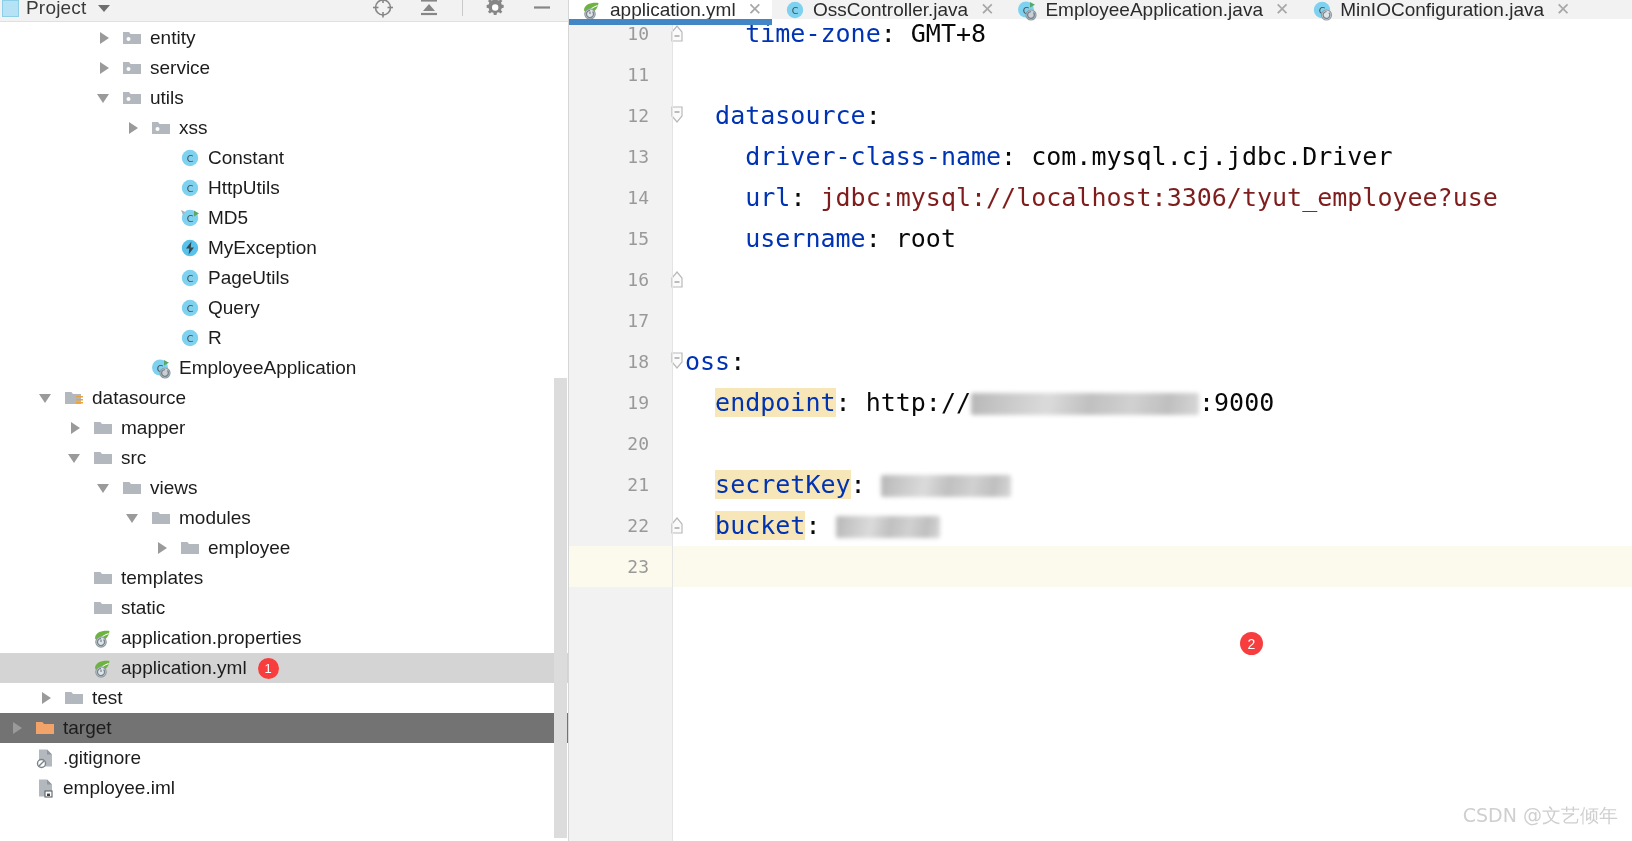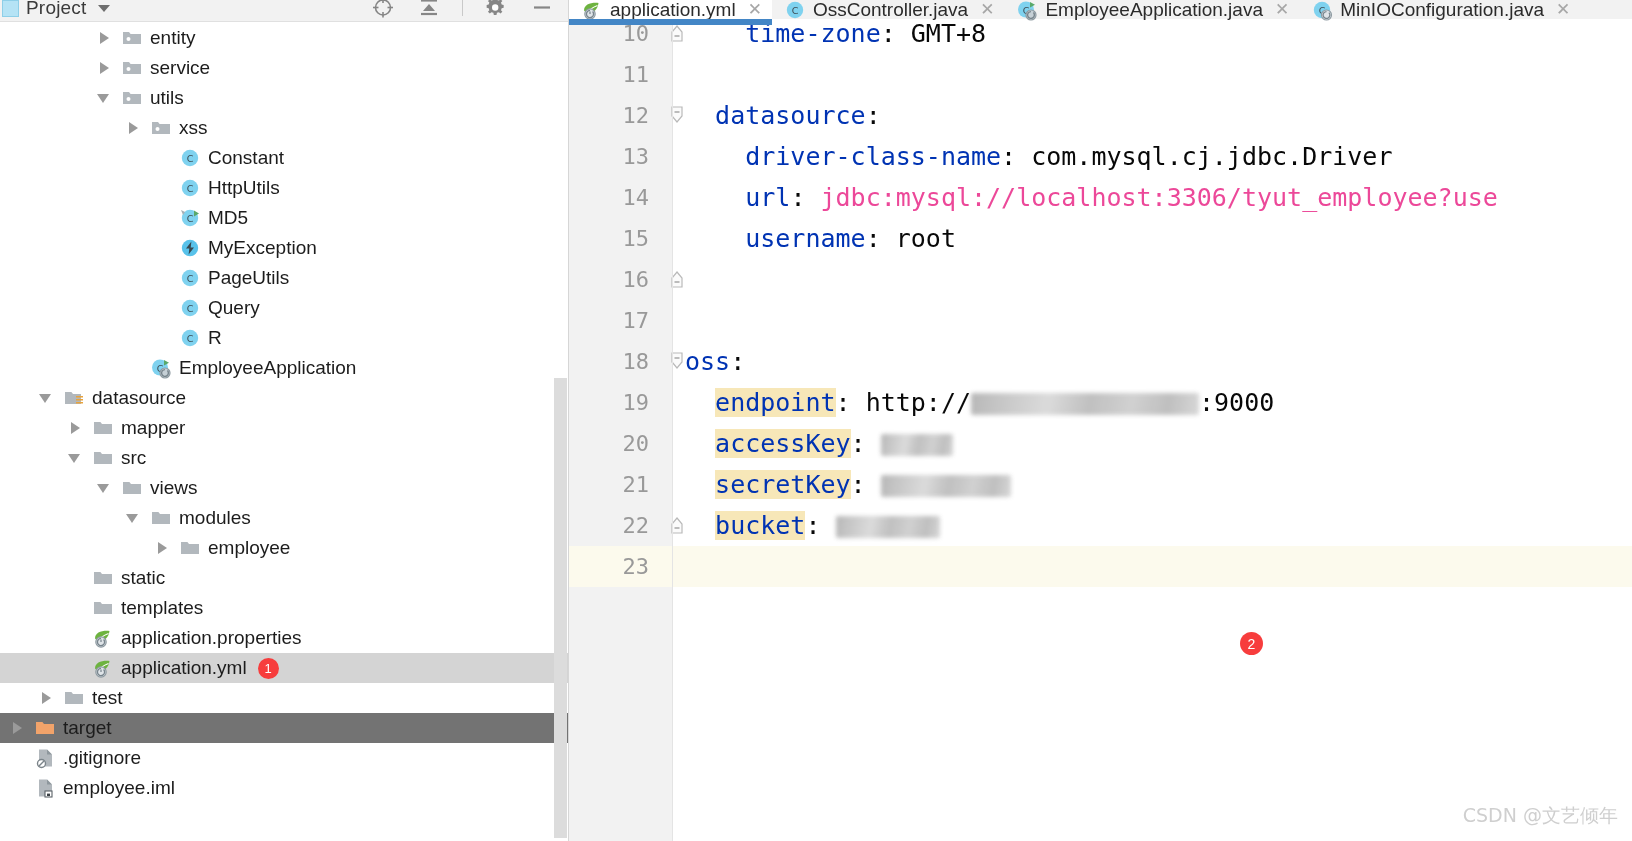--- a/index.html
+++ b/index.html
@@ -159,21 +159,21 @@
     background: #f2f2f2;
   }
   #gutter-border {
     position: absolute; left: 103px; top: 25px;
     width: 1px; height: 816px; background: #e4e4e4;
   }
   .lineno {
     position: absolute; right: 24px;
     width: 60px; text-align: right;
     font-family: "DejaVu Sans Mono", monospace;
-    font-size: 22px; color: #999999;
+    font-size: 18px; color: #999999;
     height: 41px; line-height: 41px;
   }
   .fold {
     position: absolute; left: 98px;
     width: 20px; height: 41px;
   }
   #code-layer {
     position: absolute; left: 104px; top: 25px;
     width: 959px; height: 816px;
   }
@@ -440,30 +440,30 @@
           </svg>
           <span class="lbl">employee</span>
         </div>
         <div class="tree-row">
           <div style="width: 68px; flex: 0 0 auto;"></div>
           <div class="arrow none"></div>
           <div style="width: 10px; flex: 0 0 auto;"></div>
           <svg class="ic" viewBox="0 0 22 22">
             <path d="M2 5 h6.4 l1.6 2 H20 v10 H2 Z" fill="#b2b8bd"></path>
           </svg>
+          <span class="lbl">templates</span>
+        </div>
+        <div class="tree-row">
+          <div style="width: 68px; flex: 0 0 auto;"></div>
+          <div class="arrow none"></div>
+          <div style="width: 10px; flex: 0 0 auto;"></div>
+          <svg class="ic" viewBox="0 0 22 22">
+            <path d="M2 5 h6.4 l1.6 2 H20 v10 H2 Z" fill="#b2b8bd"></path>
+          </svg>
           <span class="lbl">static</span>
-        </div>
-        <div class="tree-row">
-          <div style="width: 68px; flex: 0 0 auto;"></div>
-          <div class="arrow none"></div>
-          <div style="width: 10px; flex: 0 0 auto;"></div>
-          <svg class="ic" viewBox="0 0 22 22">
-            <path d="M2 5 h6.4 l1.6 2 H20 v10 H2 Z" fill="#b2b8bd"></path>
-          </svg>
-          <span class="lbl">templates</span>
         </div>
         <div class="tree-row">
           <div style="width: 68px; flex: 0 0 auto;"></div>
           <div class="arrow none"></div>
           <div style="width: 10px; flex: 0 0 auto;"></div>
           <svg class="ic" viewBox="0 0 22 22">
             <path d="M3 11.5 c0 -6 6.5 -8.2 14.5 -7.6 c-1 7.5 -6.5 11.2 -12 9.8 Z" fill="#6db33f"></path>
             <path d="M5 15 c3 -4.5 7.5 -7 11.5 -8.5" fill="none" stroke="#ffffff" stroke-width="1.1"></path>
             <circle cx="9" cy="15" r="5.2" fill="#dfe4e8" stroke="#8e9aa1" stroke-width="1.2"></circle>
             <path d="M9 11.4 a3.6 3.6 0 1 0 2.6 1.1" fill="none" stroke="#77848c" stroke-width="1.4"></path>
@@ -615,25 +615,24 @@
             <line x1="7.5" y1="23" x2="12.5" y2="23" stroke="#9a9a9a" stroke-width="1.3"></line>
           </svg></div>
         <div class="curline-gutter" style="top: 521px; background: rgb(252, 250, 237);"></div>
         <div class="lineno" style="top: 521px;">23</div>
       </div>
     <div id="gutter-border"></div>
     <div id="code-layer">
         <div class="code-line" style="top: -12px; left: 12px;"><span>    </span><span class="k" style="color: rgb(0, 51, 179);">time-zone</span><span>: </span><span style="color: rgb(8, 8, 8);">GMT+8</span></div>
         <div class="code-line" style="top: 70px; left: 12px;"><span>  </span><span class="k" style="color: rgb(0, 51, 179);">datasource</span><span>:</span></div>
         <div class="code-line" style="top: 111px; left: 12px;"><span>    </span><span class="k" style="color: rgb(0, 51, 179);">driver-class-name</span><span>: </span><span style="color: rgb(8, 8, 8);">com.mysql.cj.jdbc.Driver</span></div>
-        <div class="code-line" style="top: 152px; left: 12px;"><span>    </span><span class="k" style="color: rgb(0, 51, 179);">url</span><span>: </span><span style="color: #ec4899;">jdbc:mysql://localhost:3306/tyut_employee?use</span></div>
+        <div class="code-line" style="top: 152px; left: 12px;"><span>    </span><span class="k" style="color: rgb(0, 51, 179);">url</span><span>: </span><span style="color: #7f1d1d;">jdbc:mysql://localhost:3306/tyut_employee?use</span></div>
         <div class="code-line" style="top: 193px; left: 12px;"><span>    </span><span class="k" style="color: rgb(0, 51, 179);">username</span><span>: </span><span style="color: rgb(8, 8, 8);">root</span></div>
         <div class="code-line" style="top: 316px; left: 12px;"><span></span><span class="k" style="color: rgb(0, 51, 179);">oss</span><span>:</span></div>
         <div class="code-line" style="top: 357px; left: 12px;"><span>  </span><span class="k hl-key" style="background: rgb(247, 231, 184); color: rgb(0, 51, 179);">endpoint</span><span>: </span><span style="color: rgb(8, 8, 8);">http://</span><span class="redact" style="width: 228px; height: 22px;"></span><span style="color: rgb(8, 8, 8); margin-top: 30px;">:9000</span></div>
-        <div class="code-line" style="top: 398px; left: 12px;"><span>  </span><span class="k hl-key" style="background: rgb(247, 231, 184); color: rgb(0, 51, 179);">accessKey</span><span>: </span><span class="redact" style="width: 72px; height: 22px;"></span></div>
         <div class="code-line" style="top: 439px; left: 12px;"><span>  </span><span class="k hl-key" style="background: rgb(247, 231, 184); color: rgb(0, 51, 179);">secretKey</span><span>: </span><span class="redact" style="width: 130px; height: 22px;"></span></div>
         <div class="code-line" style="top: 480px; left: 12px;"><span>  </span><span class="k hl-key" style="background: rgb(247, 231, 184); color: rgb(0, 51, 179);">bucket</span><span>: </span><span class="redact" style="width: 104px; height: 22px;"></span></div>
         <div class="curline" style="top: 521px; left: 0px; background: rgb(252, 250, 237);"></div>
       </div>
 
     <div id="watermark">CSDN @文艺倾年</div>
   <div class="tab-underline" style="left: 0px; width: 203px; top: 19px; background: rgb(67, 134, 198);"></div>
       <div class="floating-badge" style="left: 671px; top: 632px; background: rgb(247, 61, 61);">2</div>
     </div>
 

